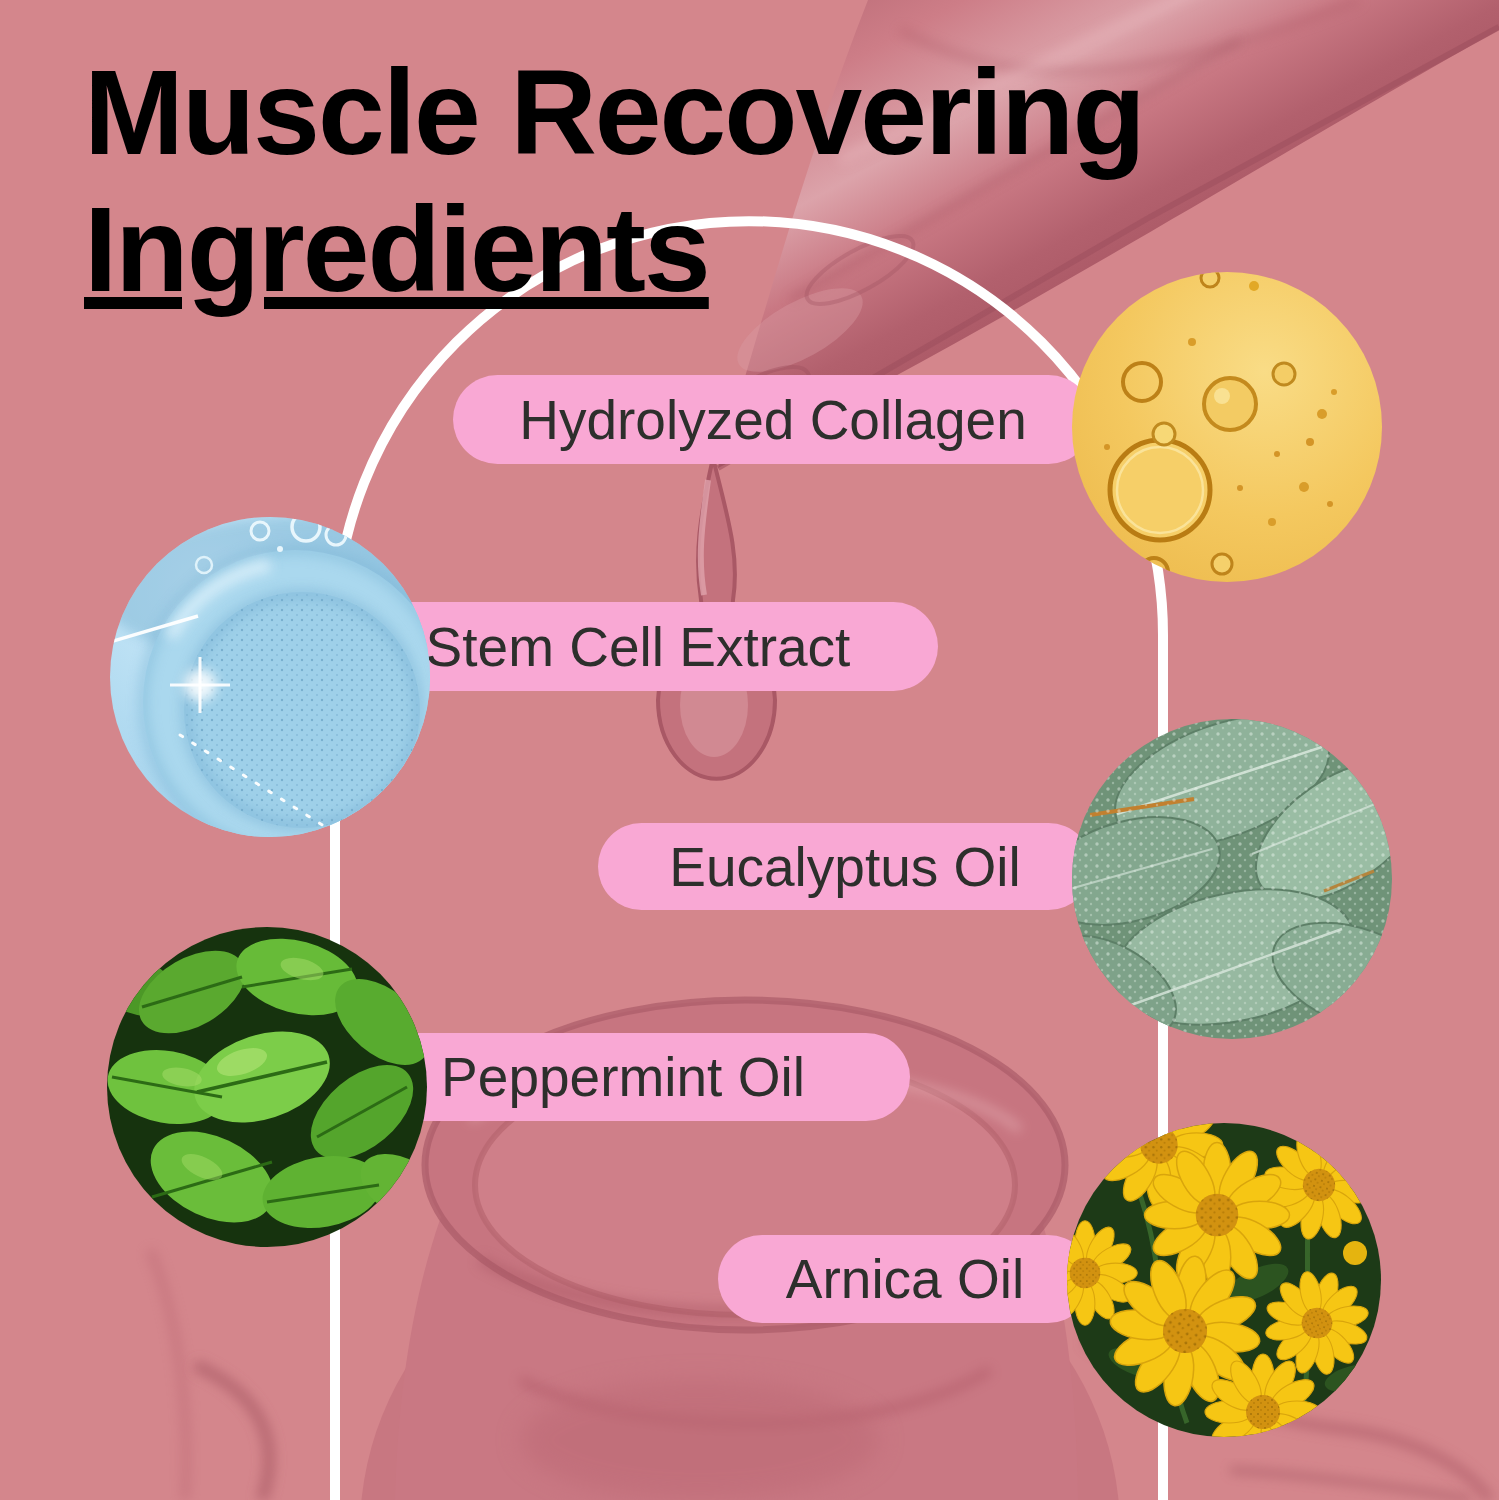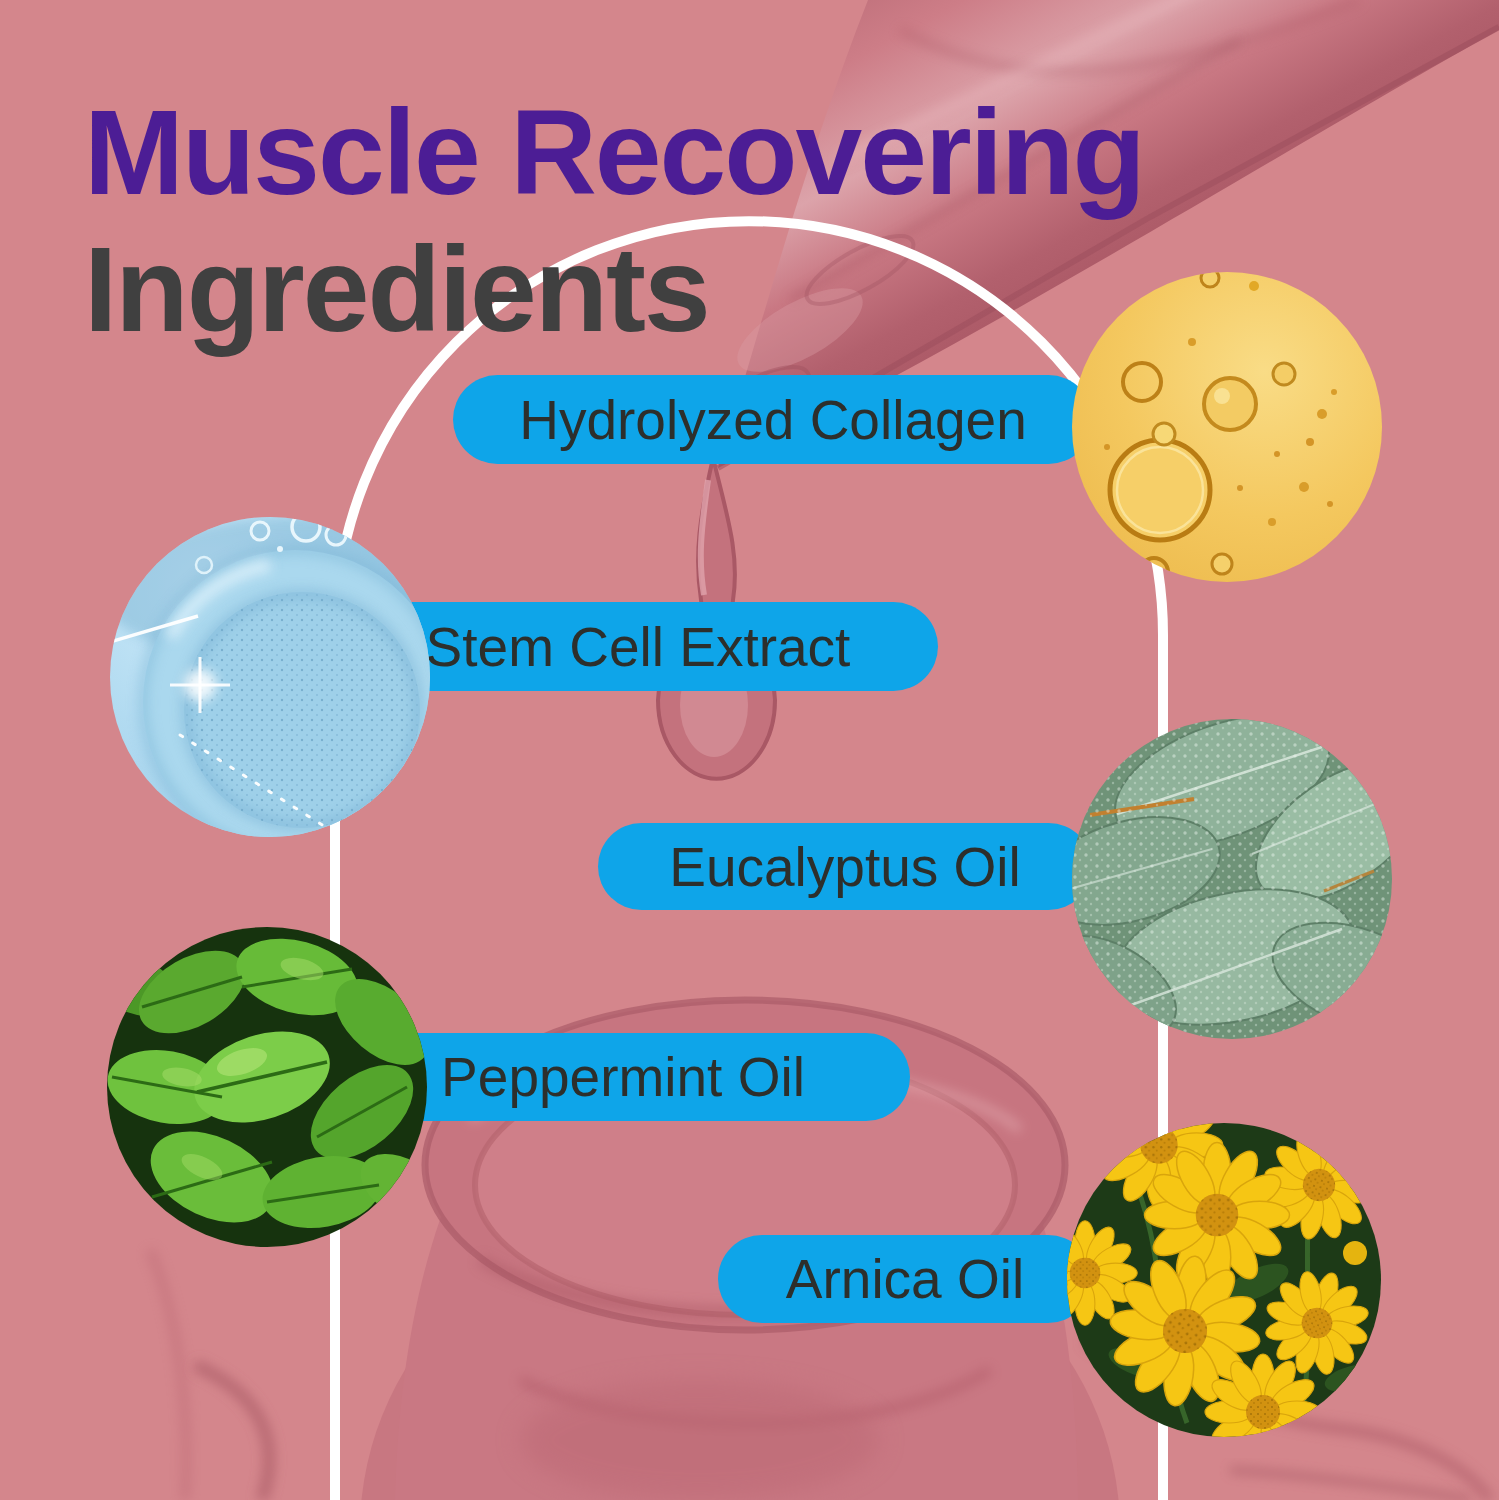--- a/index.html
+++ b/index.html
@@ -6,24 +6,24 @@
   #stage{
     position:relative;width:1499px;height:1500px;overflow:hidden;
     background:#d4868c;
     font-family:"Liberation Sans", sans-serif;
   }
   #stage svg.bg{position:absolute;left:0;top:0;}
   .title{
     position:absolute;left:84px;top:44px;z-index:6;
     font-weight:bold;font-size:120px;line-height:1.14;letter-spacing:-2px;
   }
-  .title .l1{color:#4c1d95;margin-top:40px;}
-  .title .l2{color:#404040;}
+  .title .l1{color:#000000;}
+  .title .l2{color:#000000;text-decoration:underline;}
   .pill{
-    position:absolute;z-index:4;background:#0ea5e9;border-radius:46px;
+    position:absolute;z-index:4;background:#f9a8d4;border-radius:46px;
     display:flex;align-items:center;justify-content:center;
     color:#2d2f2c;font-size:55px;font-weight:500;white-space:nowrap;
   }
   .pill-1{left:453px;top:375px;width:640px;height:89px;}
   .pill-2{left:338px;top:602px;width:600px;height:89px;justify-content:center;}
   .pill-3{left:598px;top:823px;width:494px;height:87px;text-align:center;}
   .pill-4{left:336px;top:1033px;width:574px;height:88px;text-align:center;}
   .pill-5{left:718px;top:1235px;width:374px;height:88px;align-items:center;}
   .photo{
     position:absolute;z-index:5;border-radius:50%;overflow:hidden;

